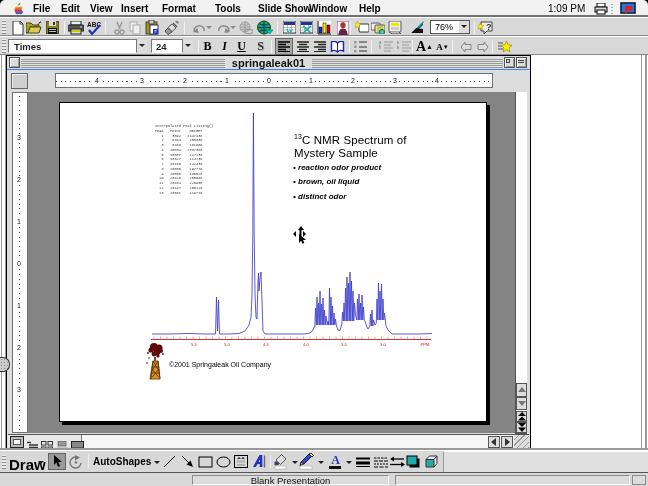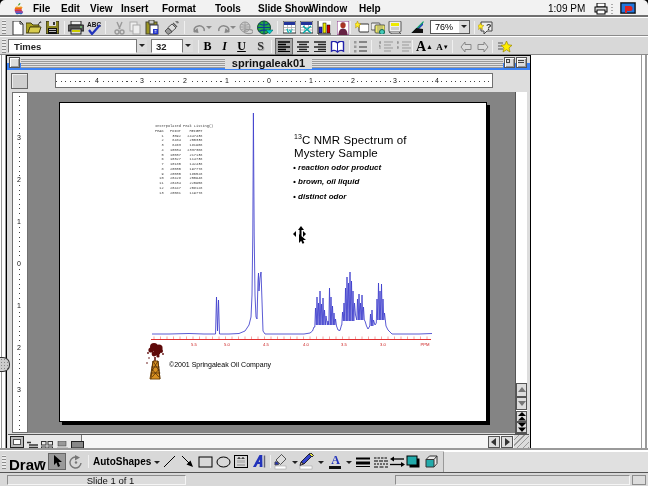--- a/index.html
+++ b/index.html
@@ -9,21 +9,21 @@
 .mi{position:absolute;top:2.5px;font-size:10px;font-weight:bold;color:#000}
 
 .tbar{left:0;width:648px;height:19px;background:#d8d8d8;border-top:1px solid #fff;border-bottom:1px solid #8a8a8a;}
 #tb1{top:17px}
 #tb2{top:36px}
 .grip{position:absolute;left:2px;top:2px;width:4px;height:14px;background:repeating-linear-gradient(0deg,#8a8a8a 0 1px,#ececec 1px 3px)}
 .tsep{position:absolute;top:3px;width:1px;height:13px;background:#9a9a9a;border-right:1px solid #f0f0f0}
 .tbtn{position:absolute;top:1px;width:17px;height:17px;display:flex;align-items:center;justify-content:center}
 
 #win{left:6px;top:55px;width:525px;height:395px;background:#dddddd;border:1px solid #000;}
-#titlebar{left:0;top:0;width:523px;height:14px;background:#dddddd;border-bottom:7px solid #3b82f6;}
+#titlebar{left:0;top:0;width:523px;height:14px;background:#dddddd;border-bottom:1px solid #3b82f6;}
 .stripes{top:2px;height:10px;background:repeating-linear-gradient(0deg,#9a9a9a 0 1px,#e2e2e2 1px 2px)}
 .wbox{top:1px;width:11px;height:11px;background:#ddd;border:1px solid #555;box-shadow:inset 1px 1px 0 #fff,inset -1px -1px 0 #999}
 #wtitle{top:1px;left:0;width:100%;text-align:center;font-size:11px;font-weight:bold;color:#111}
 
 #tabwell{left:4px;top:17px;width:17px;height:16px;background:#cfcfcf;border:1px solid #666;box-shadow:inset 1px 1px 0 #eee}
 .ruler{background:#fff;border:1px solid #707070;overflow:hidden;font-size:7px;color:#222}
 #hruler{left:48px;top:17px;width:438px;height:15px}
 #vruler{left:5px;top:36px;width:16px;height:341px}
 .rnum{position:absolute;font-size:7px;color:#111}
 
@@ -271,21 +271,21 @@
       </svg>
     </div>
 </div>
 
 <div class="a tbar" id="tb2">
  <div class="grip"></div>
  <div class="a" style="left:8px;top:2px;width:129px;height:14px;background:#fff;border:1px solid #777;border-bottom-color:#fff;font-size:9.5px;font-weight:bold;color:#222;line-height:13px;padding-left:5px">Times</div>
  <div class="a" style="left:137px;top:3px;width:10px;height:12px;background:#ddd">
       <div style="margin:4px auto;width:0;border:3px solid transparent;border-top-color:#222"></div>
     </div>
- <div class="a" style="left:151px;top:2px;width:32px;height:14px;background:#fff;border:1px solid #777;border-bottom-color:#fff;font-size:9.5px;font-weight:bold;color:#222;line-height:13px;padding-left:4px">32</div>
+ <div class="a" style="left:151px;top:2px;width:32px;height:14px;background:#fff;border:1px solid #777;border-bottom-color:#fff;font-size:9.5px;font-weight:bold;color:#222;line-height:13px;padding-left:4px">24</div>
  <div class="a" style="left:183px;top:3px;width:10px;height:12px;background:#ddd">
       <div style="margin:4px auto;width:0;border:3px solid transparent;border-top-color:#222"></div>
     </div>
  <div class="tsep" style="left:198px"></div>
  <div class="tbtn" style="left:199px;font-size:12px;font-weight:bold;font-family:'Liberation Serif',serif">B</div>
  <div class="tbtn" style="left:216px;font-size:12px;font-weight:bold;font-style:italic;font-family:'Liberation Serif',serif">I</div>
  <div class="tbtn" style="left:233px;font-size:12px;font-weight:bold;text-decoration:underline;font-family:'Liberation Serif',serif">U</div>
  <div class="tbtn" style="left:252px;font-size:12px;font-weight:bold;color:#333;text-shadow:1px 1px 0 #aaa;font-family:'Liberation Serif',serif">S</div>
  <div class="tsep" style="left:271px"></div>
  <div class="a" style="left:275px;top:1px;width:18px;height:17px;background:#a8a8a8;border:1px solid #666;display:flex;align-items:center;justify-content:center">
@@ -689,17 +689,17 @@
       <svg width="16" height="14" viewBox="0 0 16 14">
         <path d="M3 4.5L6.5 1H14v7.5L11 12Z" fill="#e8e8e8" stroke="#333"></path>
         <path d="M3 4.5h8V12H3Z" fill="#22aaaa" stroke="#333"></path>
         <path d="M11 4.5L14 1" stroke="#333"></path>
       </svg>
     </div>
  <div class="a" style="left:443px;top:0;width:205px;height:22px;background:#e0e0e0;border-top:1px solid #fff;border-left:1px solid #999"></div>
 </div>
 
 <div class="a" id="statusbar">
- <div class="scell" style="left:7px;width:179px;padding-left:28px">Slide 1 of 1</div>
+ <div class="scell" style="left:192px;width:197px">Blank Presentation</div>
  <div class="scell" style="left:395px;width:235px"></div>
  <div class="a" style="left:632px;top:2px;width:14px;height:10px;background:#dcdcdc;border:1px solid #8c8c8c"></div>
 
 </div>
 
 </body></html>

